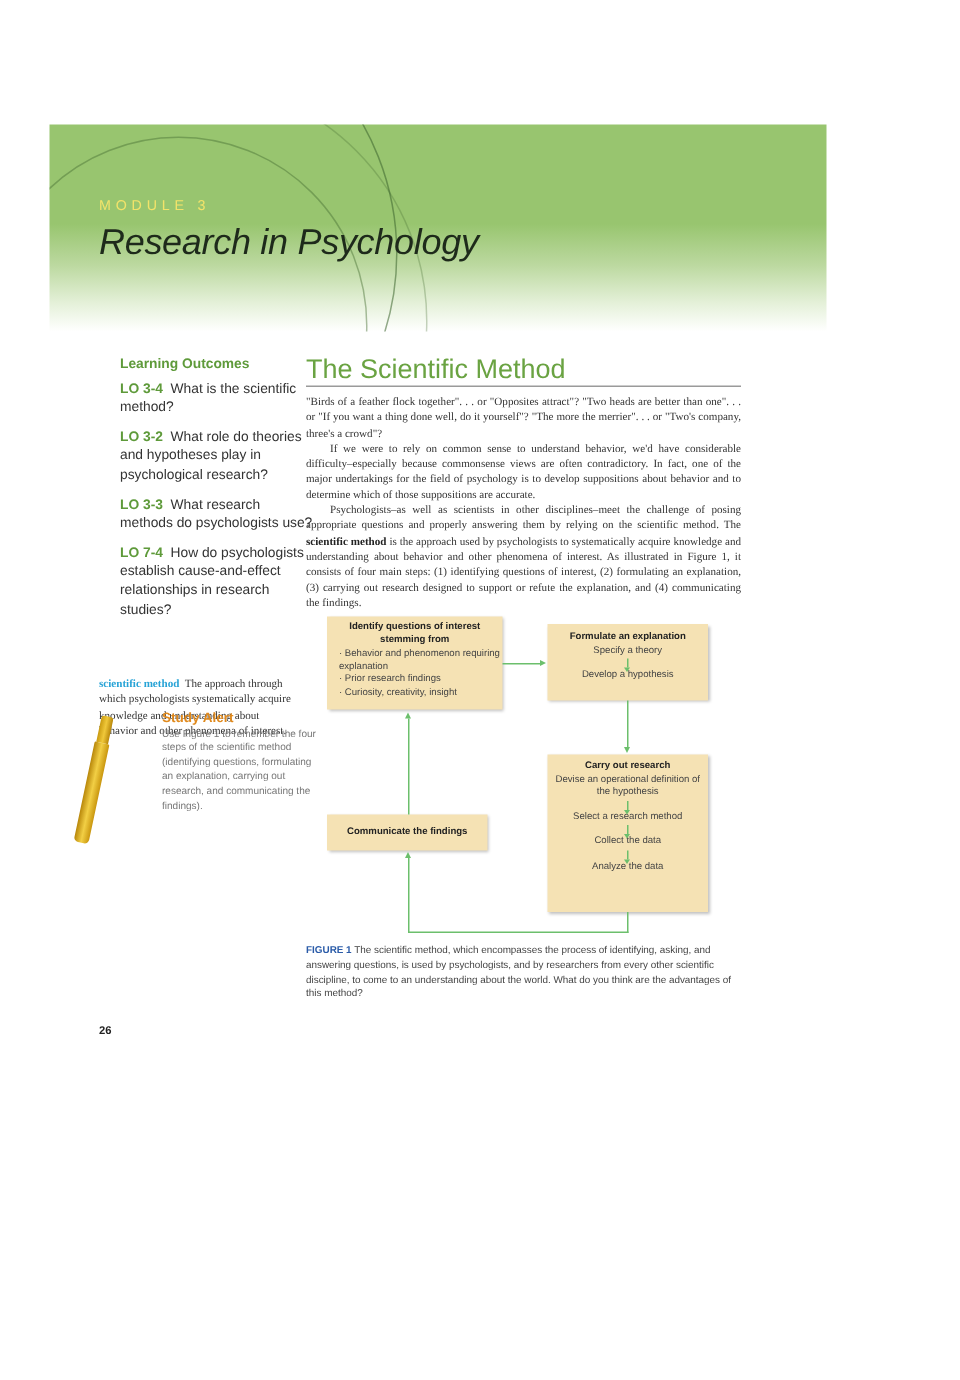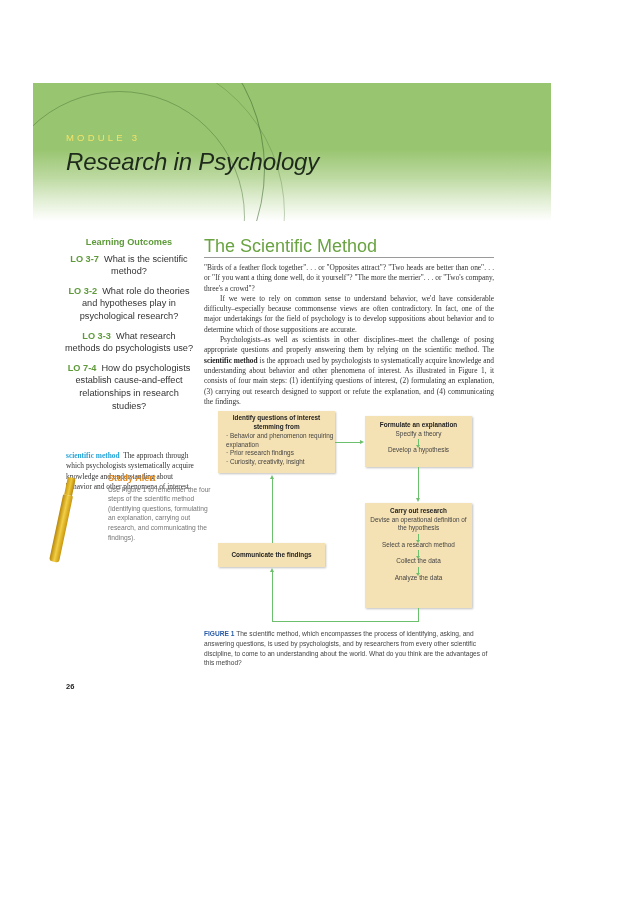--- a/index.html
+++ b/index.html
@@ -9,21 +9,21 @@
       background: linear-gradient(to bottom, #98c56f 0%, #98c56f 48%, #bcd9a0 68%, #e4f0d8 86%, #ffffff 100%);
       overflow:hidden;
     }
     .banner .ring { position:absolute; border-radius:50%; border:1.5px solid rgba(70,110,50,0.45); }
     .banner .ring.r1 { left:-40px; top:8px; width:250px; height:250px; }
     .banner .ring.r2 { left:-70px; top:-30px; width:320px; height:320px; border-color:rgba(70,110,50,0.3); }
     .banner .ring.r3 { left:-120px; top:-90px; width:350px; height:350px; border-color:rgba(60,100,45,0.55); }
     .module-label { position:absolute; left:66px; top:132px; font-size:9.5px; font-weight:normal; letter-spacing:3.2px; color:#f2e36a; }
     .module-title { position:absolute; left:66px; top:148px; font-size:24px; color:#1e2a1b; letter-spacing:-0.2px;font-style:italic; }
 
-    .lo-block { position:absolute; left:64px; top:236px; width:130px; font-size:9.2px; line-height:12.6px; color:#333;text-align:center; }
+    .lo-block { position:absolute; left:80px; top:236px; width:130px; font-size:9.2px; line-height:12.6px; color:#333; }
     .lo-heading { color:#5e9a3a; font-weight:bold; font-size:9.2px; margin-bottom:4px; }
     .lo-item { margin-bottom:7px; }
     .lo-code { color:#5e9a3a; font-weight:bold; }
 
     .glossary { position:absolute; left:66px; top:409px; width:130px; font-family:"Liberation Serif", serif; font-size:7.4px; line-height:10.4px; color:#333;margin-top:42px; }
     .glossary .term { color:#27a3d6; font-weight:bold; }
 
     .highlighter { position:absolute; left:64px; top:476px; width:10px; height:86px; transform:rotate(12deg); transform-origin:top left; }
     .highlighter .cap { position:absolute; left:4px; top:0; width:8px; height:18px; background:linear-gradient(to right,#c99a10,#f0c83a,#b8870a); border-radius:2px 2px 0 0; }
     .highlighter .barrel { position:absolute; left:3px; top:18px; width:10px; height:68px; background:linear-gradient(to right,#b8870a,#f2cf45,#c9960e); border-radius:1px 1px 3px 3px; }
@@ -62,21 +62,21 @@
   <div class="ring r1"></div>
   <div class="ring r2"></div>
   <div class="ring r3"></div>
 </div>
 <div class="module-label">MODULE 3</div>
 <div class="module-title">Research in Psychology</div>
 
 <div class="lo-block">
   <div class="lo-heading">Learning Outcomes</div>
   <div class="lo-item">
-    <span class="lo-code">LO 3-7</span>&nbsp;
+    <span class="lo-code">LO 3-4</span>&nbsp;
     <span>What is the scientific method?</span>
   </div>
   <div class="lo-item">
     <span class="lo-code">LO 3-2</span>&nbsp;
     <span>What role do theories and hypotheses play in psychological research?</span>
   </div>
   <div class="lo-item">
     <span class="lo-code">LO 3-3</span>&nbsp;
     <span>What research methods do psychologists use?</span>
   </div>

